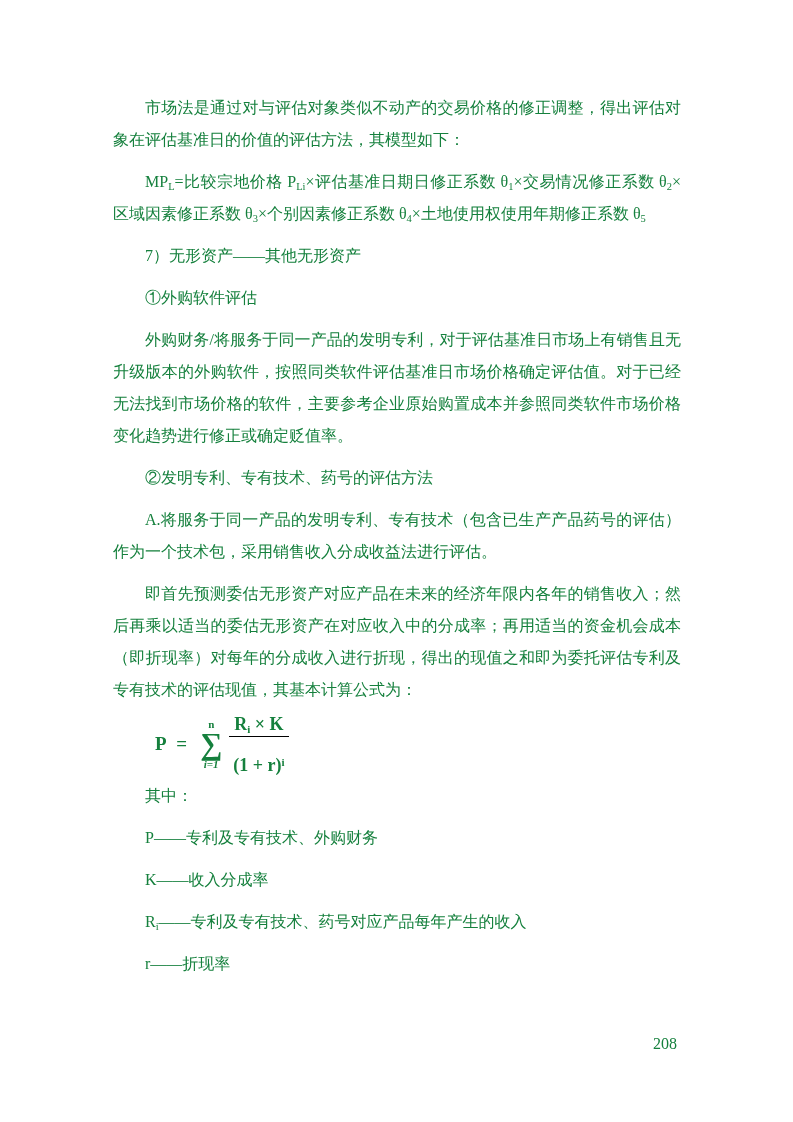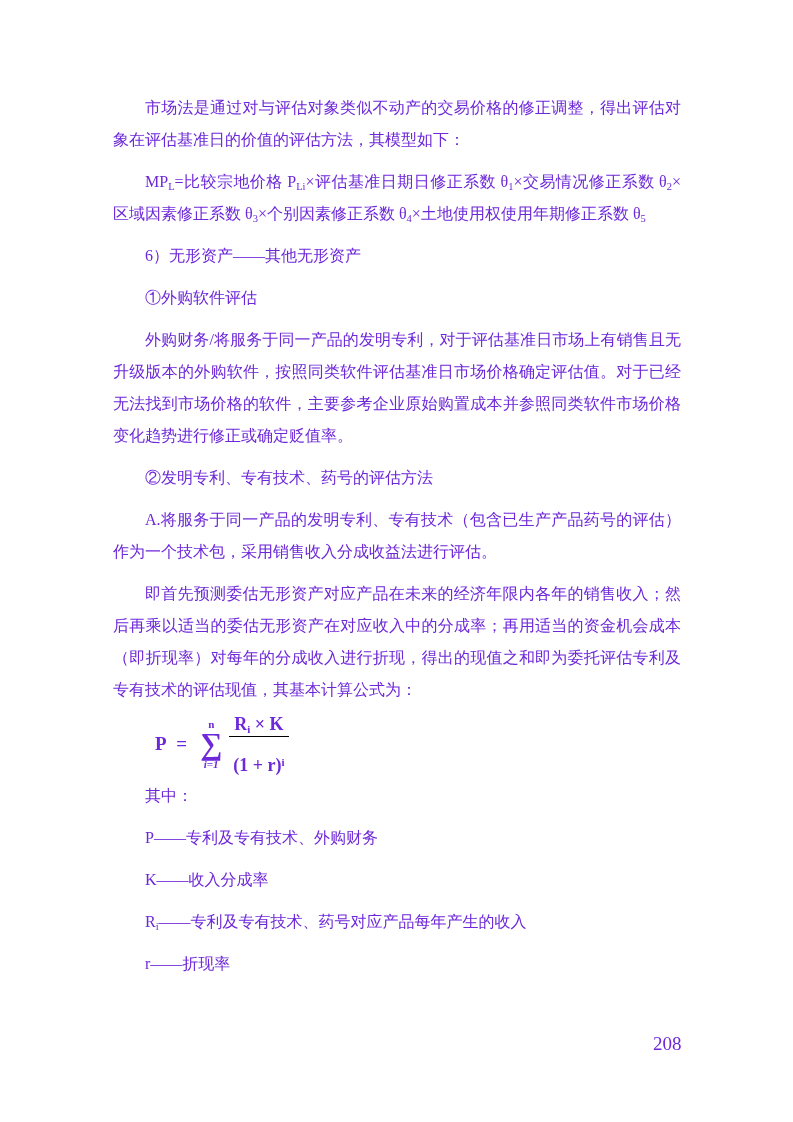--- a/index.html
+++ b/index.html
@@ -5,21 +5,21 @@
   html, body {
     margin: 0;
     padding: 0;
     background: #ffffff;
   }
   .page {
     position: relative;
     width: 793px;
     height: 1122px;
     background: #ffffff;
-    color: #6d28d9;
+    color: #15803d;
     font-family: "Liberation Serif", "DejaVu Serif", serif;
     overflow: hidden;
   }
   .content {
     position: absolute;
     left: 113px;
     top: 92px;
     width: 568px;
   }
   .para {
@@ -85,35 +85,35 @@
   .frac sub, .frac sup {
     font-size: 11px;
     line-height: 0;
   }
   .frac sub { vertical-align: -3px; }
   .frac sup { vertical-align: 5px; }
   .page-number {
     position: absolute;
     left: 653px;
     top: 1035px;
-    font-size: 19px;
+    font-size: 16px;
     line-height: 18px;
   }
 </style>
 </head>
 <body>
 
 <div class="page">
   <div class="content">
 
     <p class="para">市场法是通过对与评估对象类似不动产的交易价格的修正调整，得出评估对象在评估基准日的价值的评估方法，其模型如下：</p>
 
     <p class="para">MP<sub>L</sub>=比较宗地价格 P<sub>Li</sub>×评估基准日期日修正系数 θ<sub>1</sub>×交易情况修正系数 θ<sub>2</sub>×区域因素修正系数 θ<sub>3</sub>×个别因素修正系数 θ<sub>4</sub>×土地使用权使用年期修正系数 θ<sub>5</sub></p>
 
-    <p class="para">6）无形资产——其他无形资产</p>
+    <p class="para">7）无形资产——其他无形资产</p>
 
     <p class="para">①外购软件评估</p>
 
     <p class="para">外购财务/将服务于同一产品的发明专利，对于评估基准日市场上有销售且无升级版本的外购软件，按照同类软件评估基准日市场价格确定评估值。对于已经无法找到市场价格的软件，主要参考企业原始购置成本并参照同类软件市场价格变化趋势进行修正或确定贬值率。</p>
 
     <p class="para">②发明专利、专有技术、药号的评估方法</p>
 
     <p class="para">A.将服务于同一产品的发明专利、专有技术（包含已生产产品药号的评估）作为一个技术包，采用销售收入分成收益法进行评估。</p>
 
     <p class="para">即首先预测委估无形资产对应产品在未来的经济年限内各年的销售收入；然后再乘以适当的委估无形资产在对应收入中的分成率；再用适当的资金机会成本（即折现率）对每年的分成收入进行折现，得出的现值之和即为委托评估专利及专有技术的评估现值，其基本计算公式为：</p>

